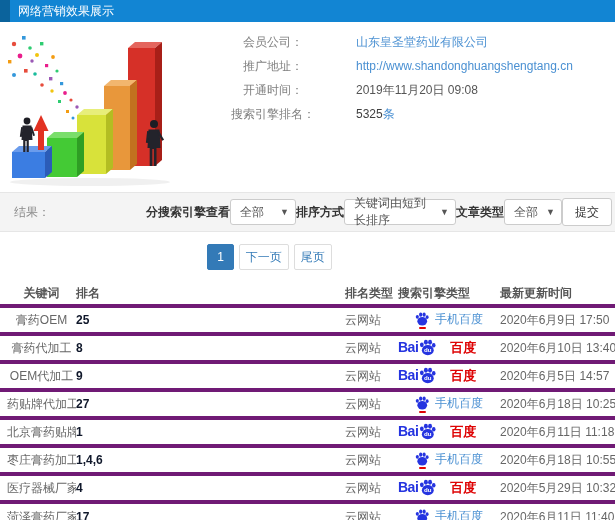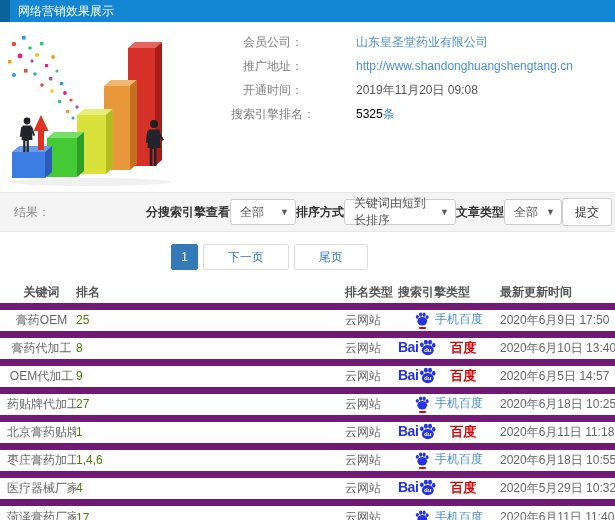--- a/index.html
+++ b/index.html
@@ -13,49 +13,49 @@
 
   
   .info-section { display:flex; height:170px; }
   .chart-figure { width:198px; position:relative; flex:0 0 198px; }
   .chart-figure svg { position:absolute; left:0; top:6px; }
   .info-list { flex:1; padding-top:8px; }
   .info-row { display:flex; align-items:center; height:24px; }
   .info-row .lbl { width:150px; text-align:center; color:#808080; }
   .info-row .val { margin-left:8px; color:#555; }
   .info-row .val.link { color:#4a90d2; cursor:pointer;text-align:center; }
-  .info-row .val.highlight { color:#000000; }
+  .info-row .val.highlight { color:#404040; }
   .info-row .suffix { color:#4a90d2; }
 
   
   .filter-bar { height:40px; background:#f4f4f4; border-top:1px solid #e6e6e6; border-bottom:1px solid #e6e6e6;
     display:flex; align-items:center; justify-content:space-between; padding:0 3px 0 14px; }
   .filter-bar .result-lbl { color:#8a8a8a; }
   .filter-controls { display:flex; align-items:center; }
   .filter-controls .flbl { font-weight:bold; color:#333; white-space:nowrap; }
   .sel { background:#fff; border:1px solid #ccc; border-radius:3px; height:26px; display:inline-flex;
     align-items:center; justify-content:space-between; padding:0 6px 0 9px; cursor:pointer; color:#555; }
   .sel .caret { color:#555; font-size:9px; margin-left:6px; }
   .sel.w1 { width:66px; } .sel.w2 { width:112px; } .sel.w3 { width:58px; }
   .btn-submit { background:#fff; border:1px solid #ccc; border-radius:3px; height:28px; padding:0 12px;
     color:#333; cursor:pointer; font-size:12px; }
 
   
   .pager-section { height:50px; display:flex; align-items:center; justify-content:center; }
   .pager { display:flex; gap:5px; transform:translateX(-38px); }
   .pg { min-width:26px; height:26px; display:inline-flex; align-items:center; justify-content:center;
-    border:1px solid #ddd; border-radius:2px; background:#fff; color:#337ab7; padding:0 24px; cursor:pointer; }
+    border:1px solid #ddd; border-radius:2px; background:#fff; color:#337ab7; padding:0 6px; cursor:pointer; }
   .pg.active { background:#337ab7; border-color:#337ab7; color:#fff; padding:0 9px; }
 
   
   table { width:615px; border-collapse:collapse; table-layout:fixed; }
   th { text-align:left; font-weight:bold; color:#555; height:24px; font-size:12px; }
-  td { height:28px; border-top:7px solid #701a75; color:#666; overflow:hidden; white-space:nowrap; }
+  td { height:28px; border-top:4px solid #701a75; color:#666; overflow:hidden; white-space:nowrap; }
   th.c-kw, td.c-kw { padding-left:7px;text-align:center; }
-  td.c-rank { color:#4d7c0f; }
+  td.c-rank { color:#0f172a;font-weight:bold; }
   .c-engine .baidu-pc { display:inline-flex; align-items:flex-start; }
   .c-engine .bai { color:#2534e0; font-size:14px; font-weight:bold; letter-spacing:-0.5px; }
   .c-engine .cn { color:#de0304; font-size:13px; font-weight:bold; margin-left:13px; }
   .c-engine .baidu-mobile { display:inline-flex; align-items:center; margin-left:16px; color:#4a90d2; }
   .mpaw-wrap { position:relative; display:inline-block; width:16px; height:16px; margin-right:5px; }
   .mpaw-wrap .red-du { position:absolute; left:5px; bottom:-1px; width:7px; height:2px; background:#de0304; border-radius:1px; }
 </style>
 </head>
 <body>
 

